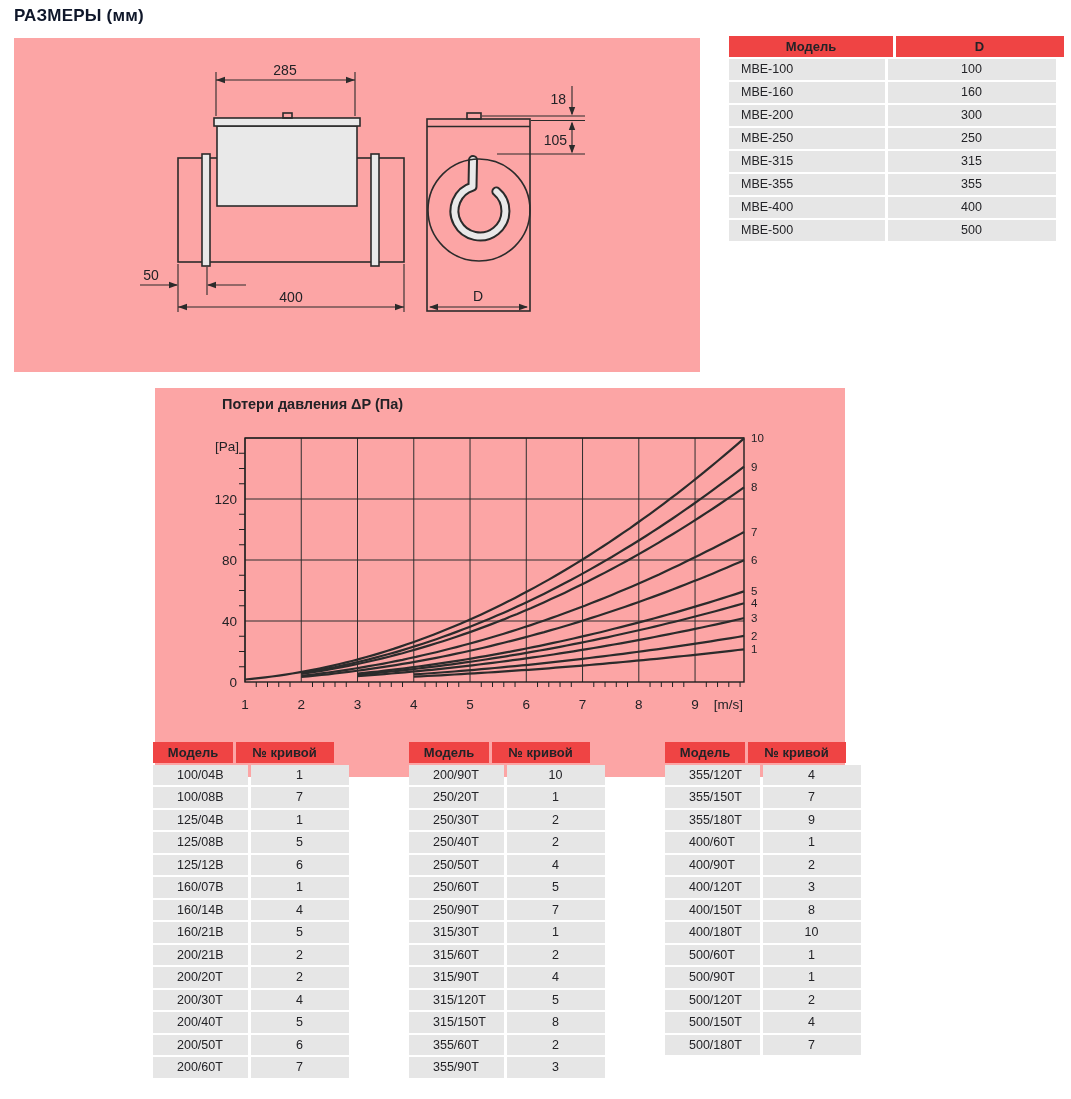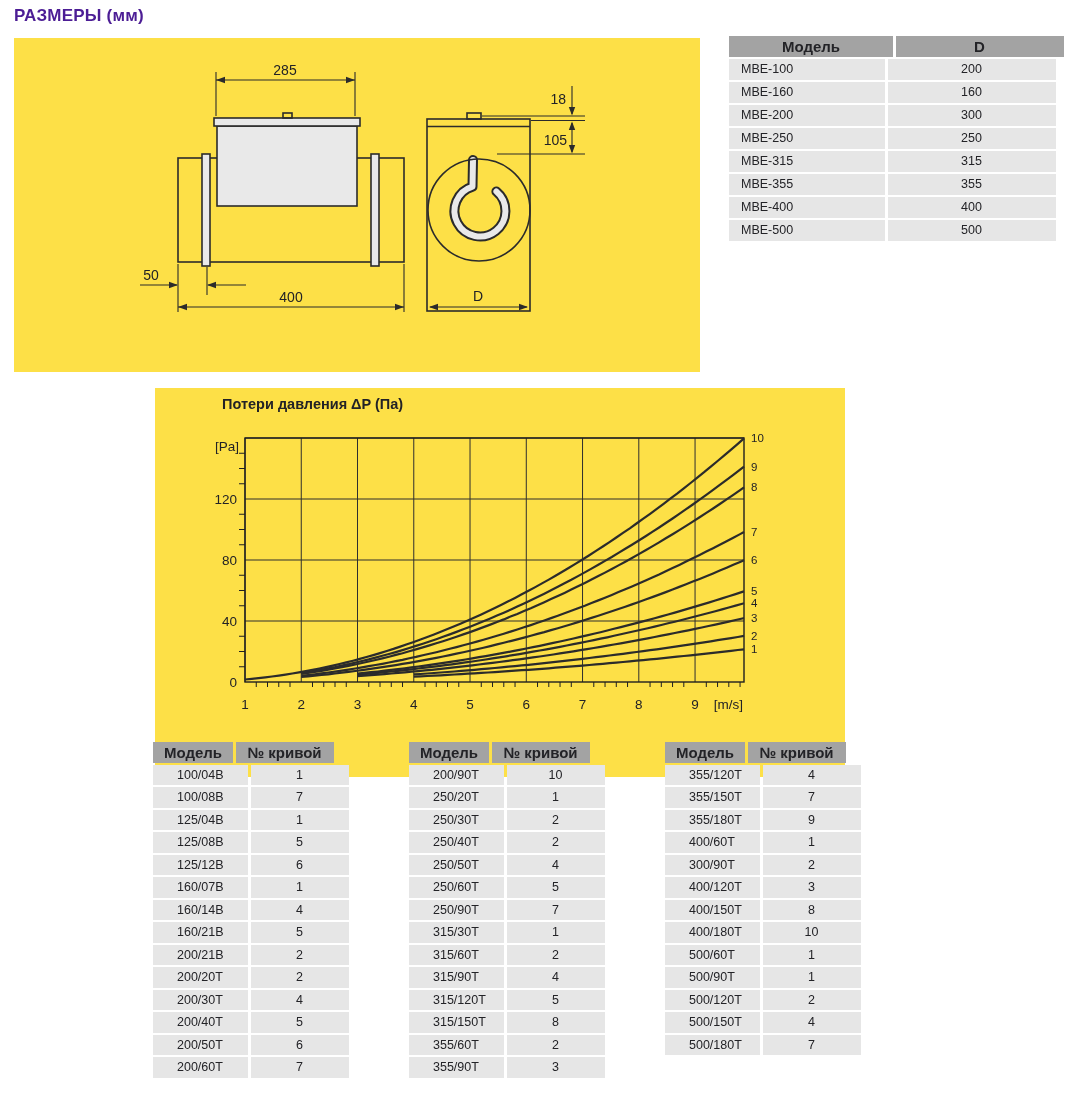--- a/index.html
+++ b/index.html
@@ -4,38 +4,38 @@
 <style>
   html,body { margin:0; padding:0; }
   body {
     width:1071px; height:1099px; position:relative;
     background:#ffffff; overflow:hidden;
     font-family:"Liberation Sans", sans-serif;
     color:#222226;
   }
   .page-heading {
     position:absolute; left:14px; top:6px;
-    font-size:17px; font-weight:bold; letter-spacing:0.2px; color:#4c1d95;
+    font-size:17px; font-weight:bold; letter-spacing:0.2px; color:#0f172a;
   }
-  .panel { position:absolute; background:#fde047; }
+  .panel { position:absolute; background:#fca5a5; }
   #drawing-panel { left:14px; top:38px; width:686px; height:334px; }
   #chart-panel   { left:155px; top:388px; width:690px; height:389px; }
   .chart-title {
     position:absolute; left:67px; top:8px;
     font-size:14.5px; font-weight:bold; color:#222226;
   }
   
   .tbl { position:absolute; }
   .tbl .tr { display:flex; margin-bottom:2px; }
   .tbl .td {
     background:#e6e6e6; font-size:12.5px; color:#232327;
     display:flex; align-items:center; justify-content:center;
     height:20.5px; flex:none;
   }
-  .tbl .tr.th .td { background:#a3a3a3; font-weight:bold; font-size:15px; }
+  .tbl .tr.th .td { background:#ef4444; font-weight:bold; font-size:13px; }
   .tbl .td.model { justify-content:flex-start; }
   .tbl .td.gap { margin-right:2.5px; }
   #dims-table .td.c1 { width:164px; }
   #dims-table .td.c2 { width:168px; }
   #dims-table .td.model { padding-left:12px; width:144px; }
   #dims-table .tr { margin-bottom:2.5px; }
   #dims-table .td { height:20.5px; }
   .curve-tbl .td.c1 { width:80px; }
   .curve-tbl .td.c2 { width:98px; }
   .curve-tbl .td.model { padding-left:24px; width:71px; }
@@ -120,21 +120,21 @@
   </svg>
 </div>
 
 <div id="dims-table" class="tbl" style="left:729px; top:36px;">
     <div class="tr th">
       <div class="td c1 gap">Модель</div>
       <div class="td c2">D</div>
     </div>
     <div class="tr">
       <div class="td c1 gap model">MBE-100</div>
-      <div class="td c2">200</div>
+      <div class="td c2">100</div>
     </div>
     <div class="tr">
       <div class="td c1 gap model">MBE-160</div>
       <div class="td c2">160</div>
     </div>
     <div class="tr">
       <div class="td c1 gap model">MBE-200</div>
       <div class="td c2">300</div>
     </div>
     <div class="tr">
@@ -401,21 +401,21 @@
     </div>
     <div class="tr">
       <div class="td c1 gap model">355/180T</div>
       <div class="td c2">9</div>
     </div>
     <div class="tr">
       <div class="td c1 gap model">400/60T</div>
       <div class="td c2">1</div>
     </div>
     <div class="tr">
-      <div class="td c1 gap model">300/90T</div>
+      <div class="td c1 gap model">400/90T</div>
       <div class="td c2">2</div>
     </div>
     <div class="tr">
       <div class="td c1 gap model">400/120T</div>
       <div class="td c2">3</div>
     </div>
     <div class="tr">
       <div class="td c1 gap model">400/150T</div>
       <div class="td c2">8</div>
     </div>

